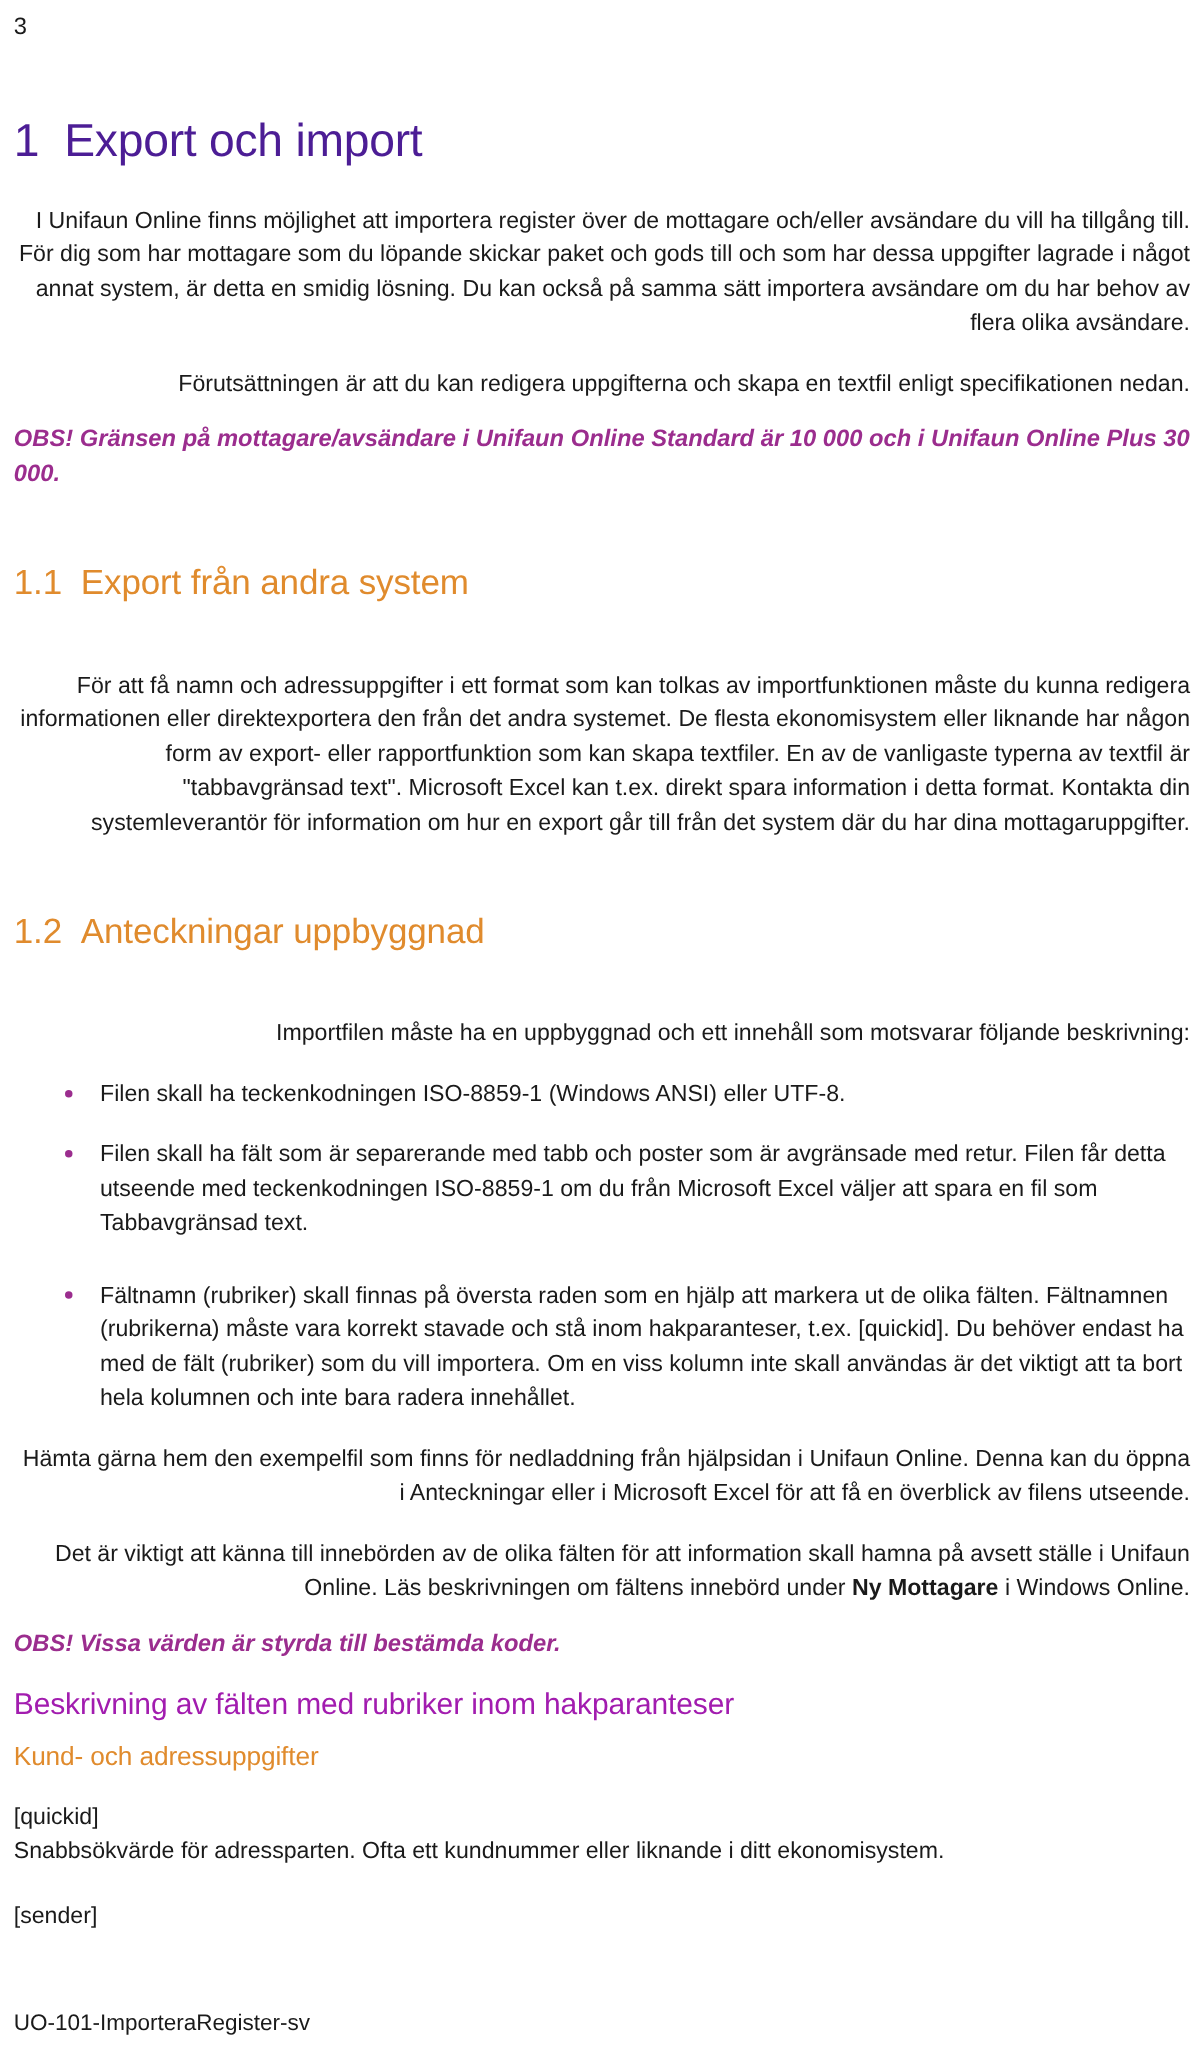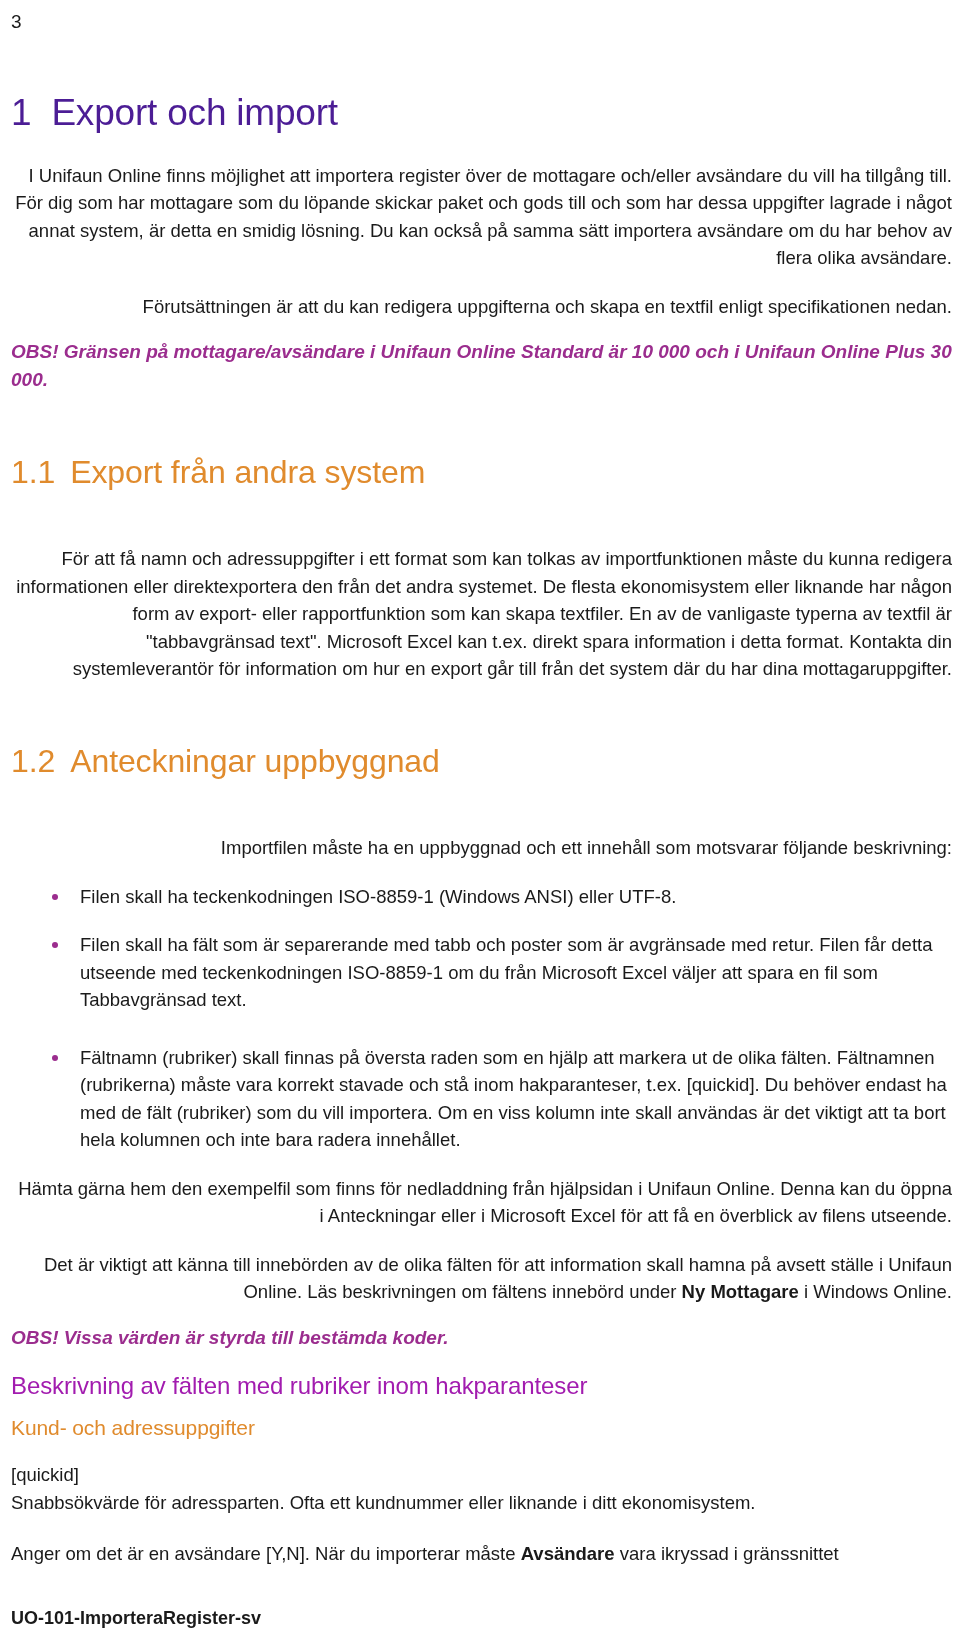--- a/index.html
+++ b/index.html
@@ -47,21 +47,21 @@
     font-weight: 400;
     line-height: 1.1;
     margin: 62px 0 0 3px;
     letter-spacing: -0.2px;
     white-space: nowrap;
   }
   .h1 .num { margin-right: 20px; }
 
   .h2 {
     color: #E08B2D;
-    font-size: 32px;
+    font-size: 28px;
     font-weight: 400;
     line-height: 1.15;
     letter-spacing: -0.1px;
     white-space: nowrap;
     margin-left: 3px;
   }
   .h2 .num { margin-right: 15px; }
 
   .h3-purple {
     color: #a21caf;
@@ -133,21 +133,20 @@
   .field-name { display: block; }
   .field-desc { display: block; }
 
   .footer {
     position: absolute;
     left: 11px;
     bottom: 14px;
     font-size: 18px;
     line-height: 1.2;
     color: #1a1a1a;
-    font-weight: bold;
   }
   .sp-14 { height: 14px; }
   .sp-18 { height: 18px; }
   .sp-21 { height: 21px; }
   .sp-24 { height: 24px; }
   .sp-28 { height: 28px; }
   .sp-34 { height: 34px; }
 </style>
 </head>
 <body>
@@ -218,19 +217,19 @@
     <div class="sp-21"></div>
 
     <div class="field-block">
       <span class="field-name">[quickid]</span>
       <span class="field-desc">Snabbsökvärde för adressparten. Ofta ett kundnummer eller liknande i ditt ekonomisystem.</span>
     </div>
 
     <div class="sp-24"></div>
 
     <div class="field-block">
-      <span class="field-desc"><span>Anger om det är en avsändare [Y,N]. När du importerar måste </span><b>Avsändare</b><span> vara ikryssad i gränssnittet</span></span>
+      <span class="field-name">[sender]</span>
     </div>
 
   </div>
 
   <div class="footer">UO-101-ImporteraRegister-sv</div>
 </div>
 
 </body></html>

